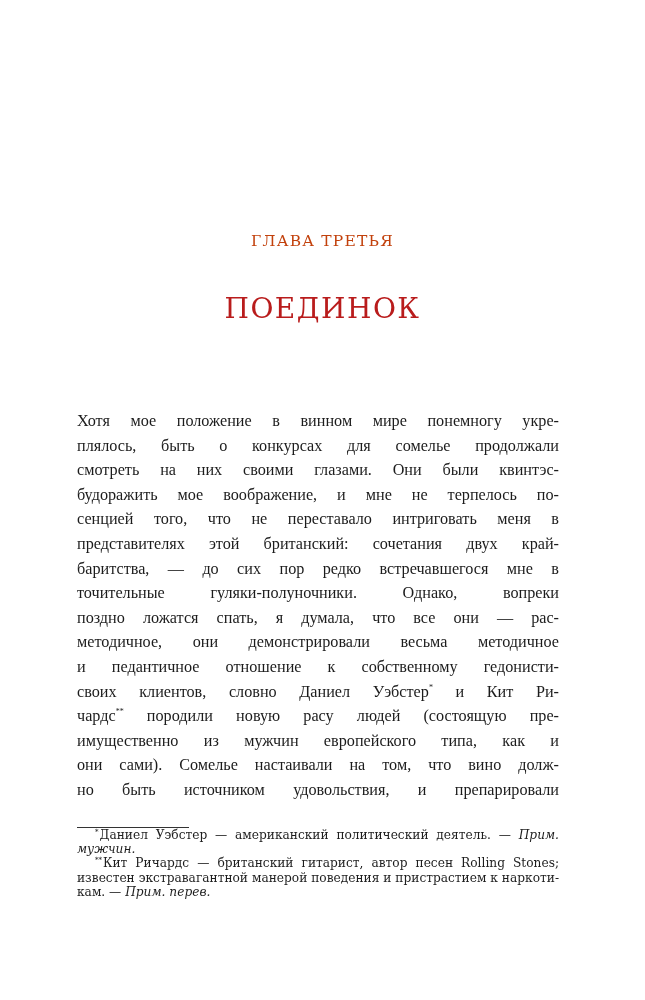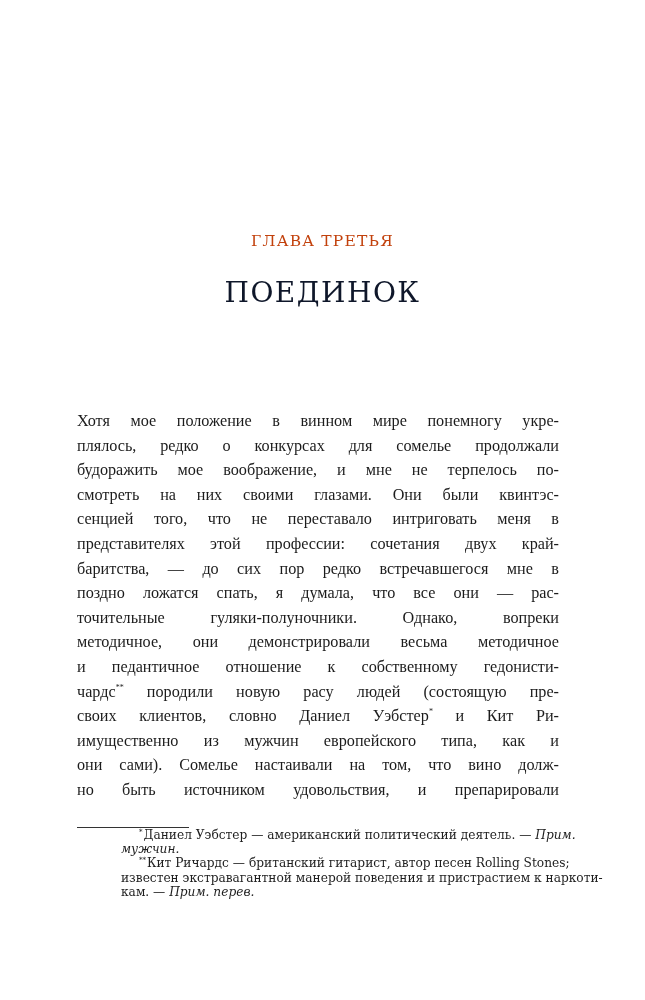--- a/index.html
+++ b/index.html
@@ -26,28 +26,28 @@
       left: 0;
       width: 645px;
       text-align: center;
       font-size: 15.5px;
       letter-spacing: 1.2px;
       font-family: "DejaVu Serif", serif;
       color: #c2410c;
     }
     .chapter-title {
       position: absolute;
-      top: 276px;
+      top: 292px;
       left: 0;
       width: 645px;
       text-align: center;
       font-size: 28px;
       letter-spacing: 1.5px;
       font-family: "DejaVu Serif", serif;
-      color: #0f172a;
+      color: #b91c1c;
     }
     .body-text {
       position: absolute;
       top: 409px;
       left: 77px;
       width: 482px;
     }
     .body-line {
       display: block;
       height: 24.6px;
@@ -79,21 +79,20 @@
       width: 482px;
     }
     .fn-line {
       display: block;
       font-size: 12.2px;
       line-height: 14.2px;
       height: 14.2px;
       font-family: "DejaVu Serif", serif;
       white-space: nowrap;
       color: #1e1e1e;
-      margin-left: 44px;
     }
     .fn-line.justify {
       text-align: justify;
       text-align-last: justify;
     }
     .fn-line.indent {
       padding-left: 18px;
     }
     .fn-marker {
       font-size: 7px;
@@ -108,32 +107,32 @@
 </head>
 <body>
 
 <div class="page">
 
   <div class="chapter-label">ГЛАВА ТРЕТЬЯ</div>
   <div class="chapter-title">ПОЕДИНОК</div>
 
   <div class="body-text">
     <span class="body-line">Хотя мое положение в винном мире понемногу укре-</span>
-    <span class="body-line">плялось, редко о конкурсах для сомелье продолжали</span>
+    <span class="body-line">плялось, быть о конкурсах для сомелье продолжали</span>
+    <span class="body-line">смотреть на них своими глазами. Они были квинтэс-</span>
     <span class="body-line">будоражить мое воображение, и мне не терпелось по-</span>
-    <span class="body-line">смотреть на них своими глазами. Они были квинтэс-</span>
     <span class="body-line">сенцией того, что не переставало интриговать меня в</span>
-    <span class="body-line">представителях этой профессии: сочетания двух край-</span>
+    <span class="body-line">представителях этой британский: сочетания двух край-</span>
     <span class="body-line">баритства, — до сих пор редко встречавшегося мне в</span>
+    <span class="body-line">точительные гуляки-полуночники. Однако, вопреки</span>
     <span class="body-line">поздно ложатся спать, я думала, что все они — рас-</span>
-    <span class="body-line">точительные гуляки-полуночники. Однако, вопреки</span>
     <span class="body-line">методичное, они демонстрировали весьма методичное</span>
     <span class="body-line">и педантичное отношение к собственному гедонисти-</span>
+    <span class="body-line"><span>своих клиентов, словно Даниел Уэбстер</span><sup class="fn-mark">*</sup><span> и Кит Ри-</span></span>
     <span class="body-line"><span>чардс</span><sup class="fn-mark">**</sup><span> породили новую расу людей (состоящую пре-</span></span>
-    <span class="body-line"><span>своих клиентов, словно Даниел Уэбстер</span><sup class="fn-mark">*</sup><span> и Кит Ри-</span></span>
     <span class="body-line">имущественно из мужчин европейского типа, как и</span>
     <span class="body-line">они сами). Сомелье настаивали на том, что вино долж-</span>
     <span class="body-line">но быть источником удовольствия, и препарировали</span>
   </div>
 
   <div class="fn-rule"></div>
 
   <div class="footnotes">
     <span class="fn-line justify indent"><span class="fn-marker">*</span><span>Даниел Уэбстер — американский политический деятель. — </span><span class="it">Прим.</span></span>
     <span class="fn-line"><span class="it">мужчин.</span></span>

